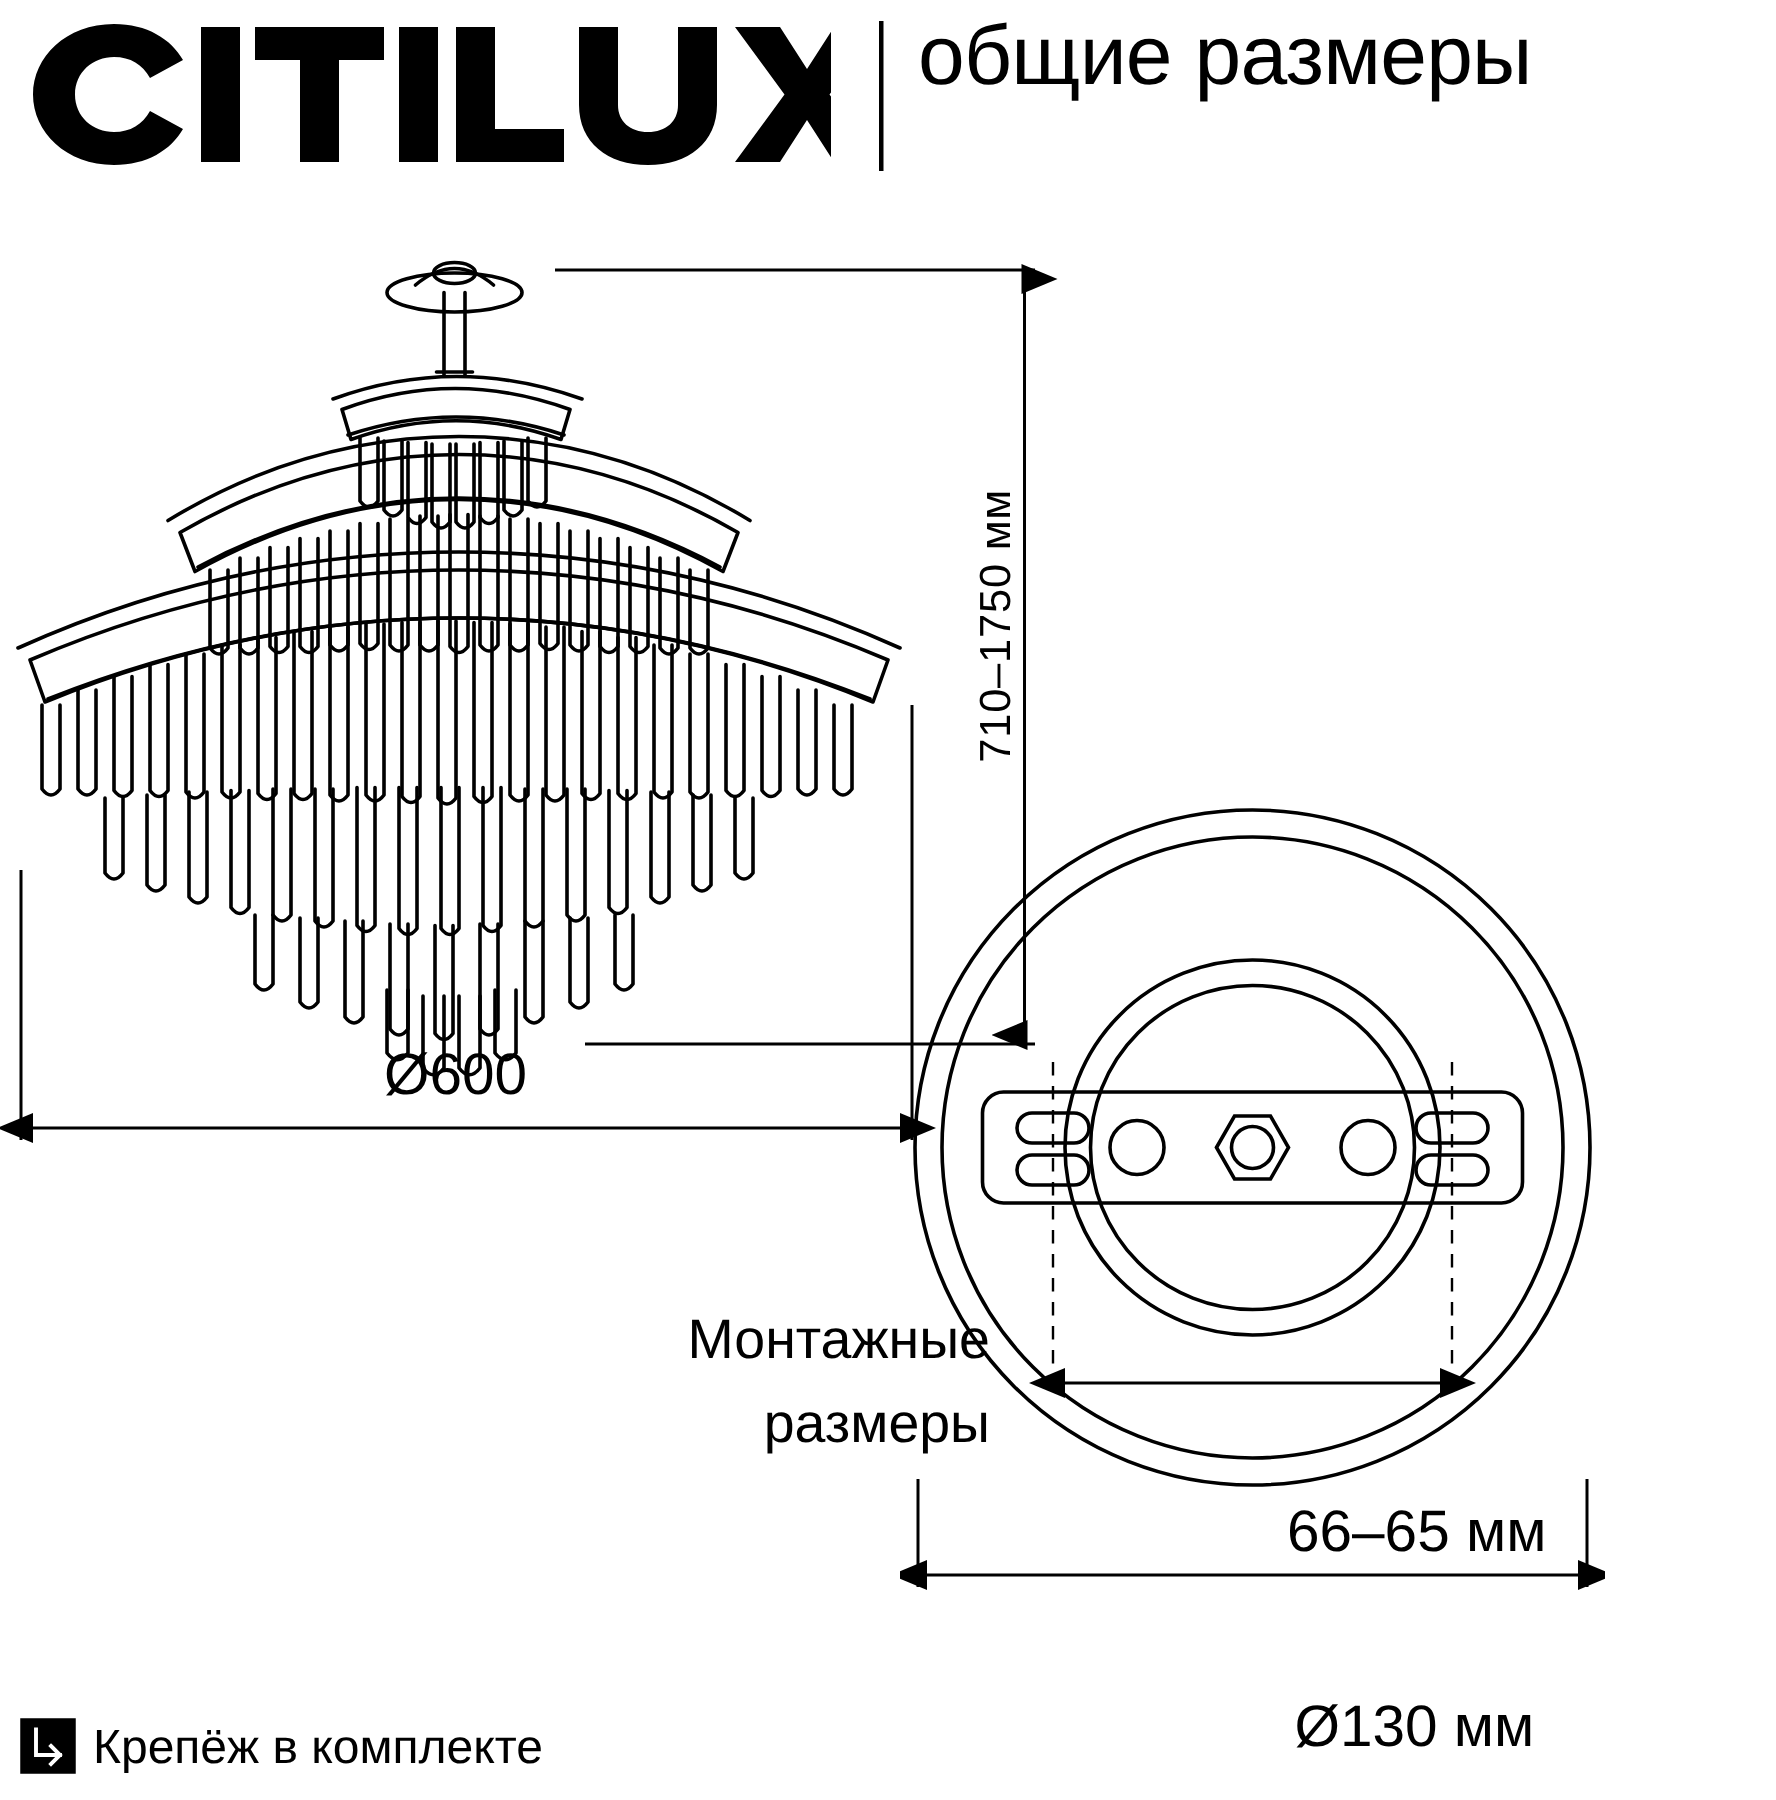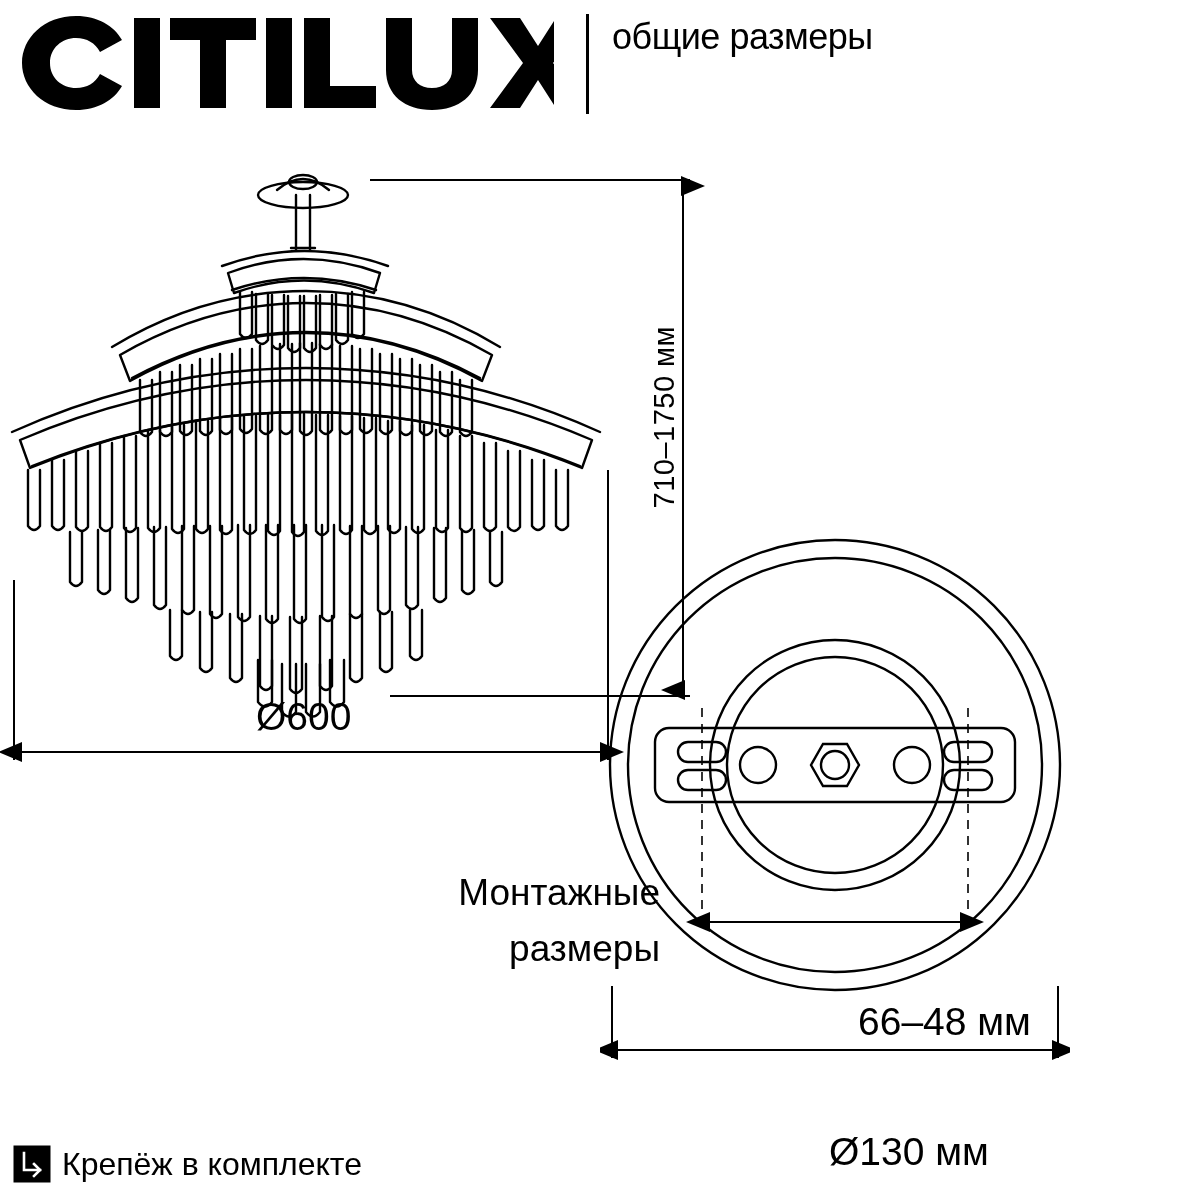--- a/index.html
+++ b/index.html
@@ -47,21 +47,21 @@
     top: 6px;
     width: 560px;
   }
   .article-code {
     font-size: 37px;
     line-height: 40px;
     letter-spacing: 0.5px;
     font-weight: 400;
   }
   .header-title {
-    font-size: 36px;
+    font-size: 56px;
     line-height: 58px;
     font-weight: 400;
     letter-spacing: -0.5px;
     margin-top: 2px;
   }
   
   .drawing {
     position: absolute;
     left: 0;
     top: 130px;
@@ -345,23 +345,23 @@
 
       <g stroke="#000" stroke-width="2" fill="none">
         <path d="M108 412 H362" marker-start="url(#mArrL)" marker-end="url(#mArrR)"></path>
 
         <path d="M12 476 V548"></path>
         <path d="M458 476 V548"></path>
         <path d="M16 540 H454" marker-start="url(#mArrL)" marker-end="url(#mArrR)"></path>
       </g>
     </svg>
 
-    <div class="dim-label" style="left:858px; top:870px;">66–48 мм</div>
-
-    <div class="dim-label" style="left:829px; top:1000px;">Ø130 мм</div>
+    <div class="dim-label" style="left:858px; top:870px;">66–65 мм</div>
+
+    <div class="dim-label" style="left:863px; top:1000px;">Ø130 мм</div>
   </div>
 
   <div class="footer">
     <svg class="footer-icon" viewBox="0 0 40 40">
       <rect x="1.5" y="1.5" width="37" height="37" fill="#000"></rect>
       <g stroke="#fff" stroke-width="2.6" fill="none" stroke-linecap="square">
         <path d="M12 9 V26 H28"></path>
         <path d="M22 20 L28 26 L22 32"></path>
       </g>
     </svg>

